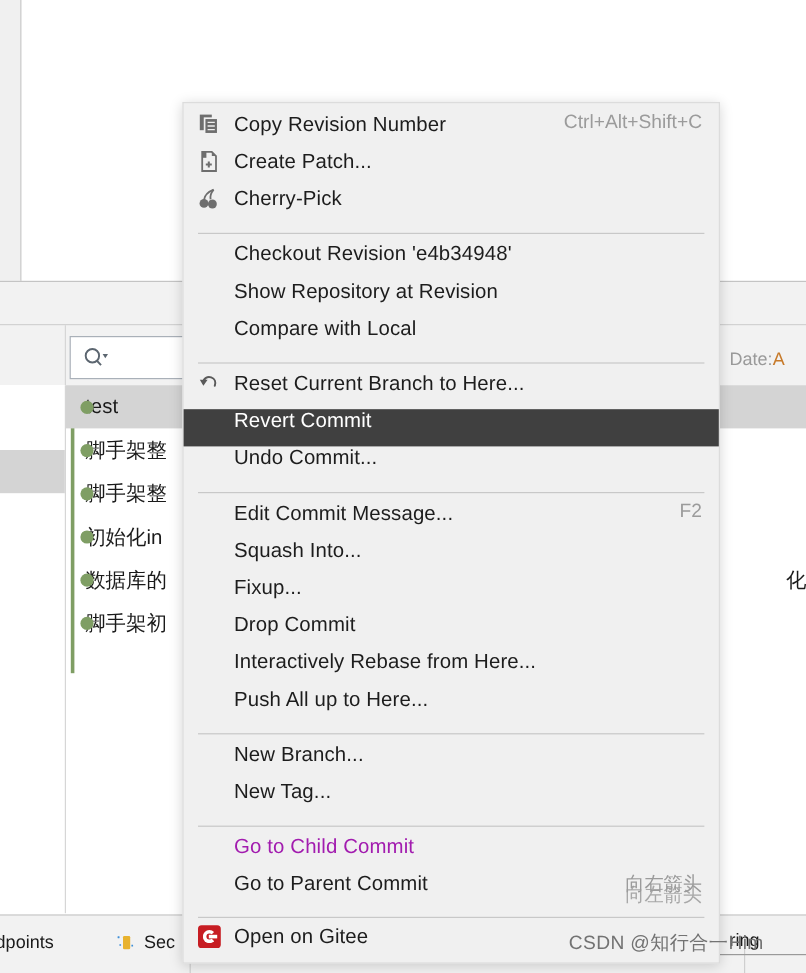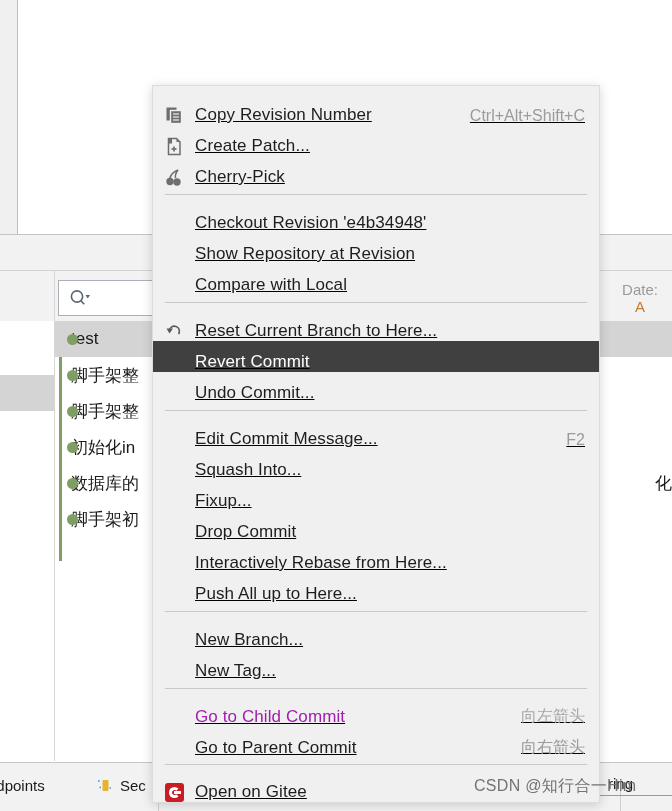--- a/index.html
+++ b/index.html
@@ -84,21 +84,20 @@
     position: absolute;
     left: 608px; top: 281px;
     height: 36px;
     display: flex;
     align-items: center;
     font-size: 15px;
     color: #9a9a9a;
     white-space: nowrap;
     overflow: hidden;
     width: 64px;
-    flex-direction: column;
   }
   .date-header .date-accent { color: #c77a2a; }
 
   
   .commit-list {
     position: absolute;
     left: 0; top: 321px;
     width: 672px; height: 440px;
     background: #ffffff;
   }
@@ -202,27 +201,26 @@
     background: #f0f0f0;
     border: 1px solid #dcdcdc;
     box-shadow: 0 2px 10px rgba(0,0,0,0.17);
     box-sizing: border-box;
     padding: 8px 0 0 0;
     z-index: 50;
   }
   .menu-item {
     position: relative;
     display: flex;
-    align-items: flex-end;
+    align-items: flex-start;
     height: 31px;
     padding: 0 14px 0 12px;
     box-sizing: border-box;
     cursor: default;
     white-space: nowrap;
-    text-decoration: underline;
   }
   .menu-item .mi-icon {
     width: 30px;
     min-width: 30px;
     display: flex;
     align-items: center;
     justify-content: flex-start;
   }
   .menu-item .mi-label {
     flex: 1;

